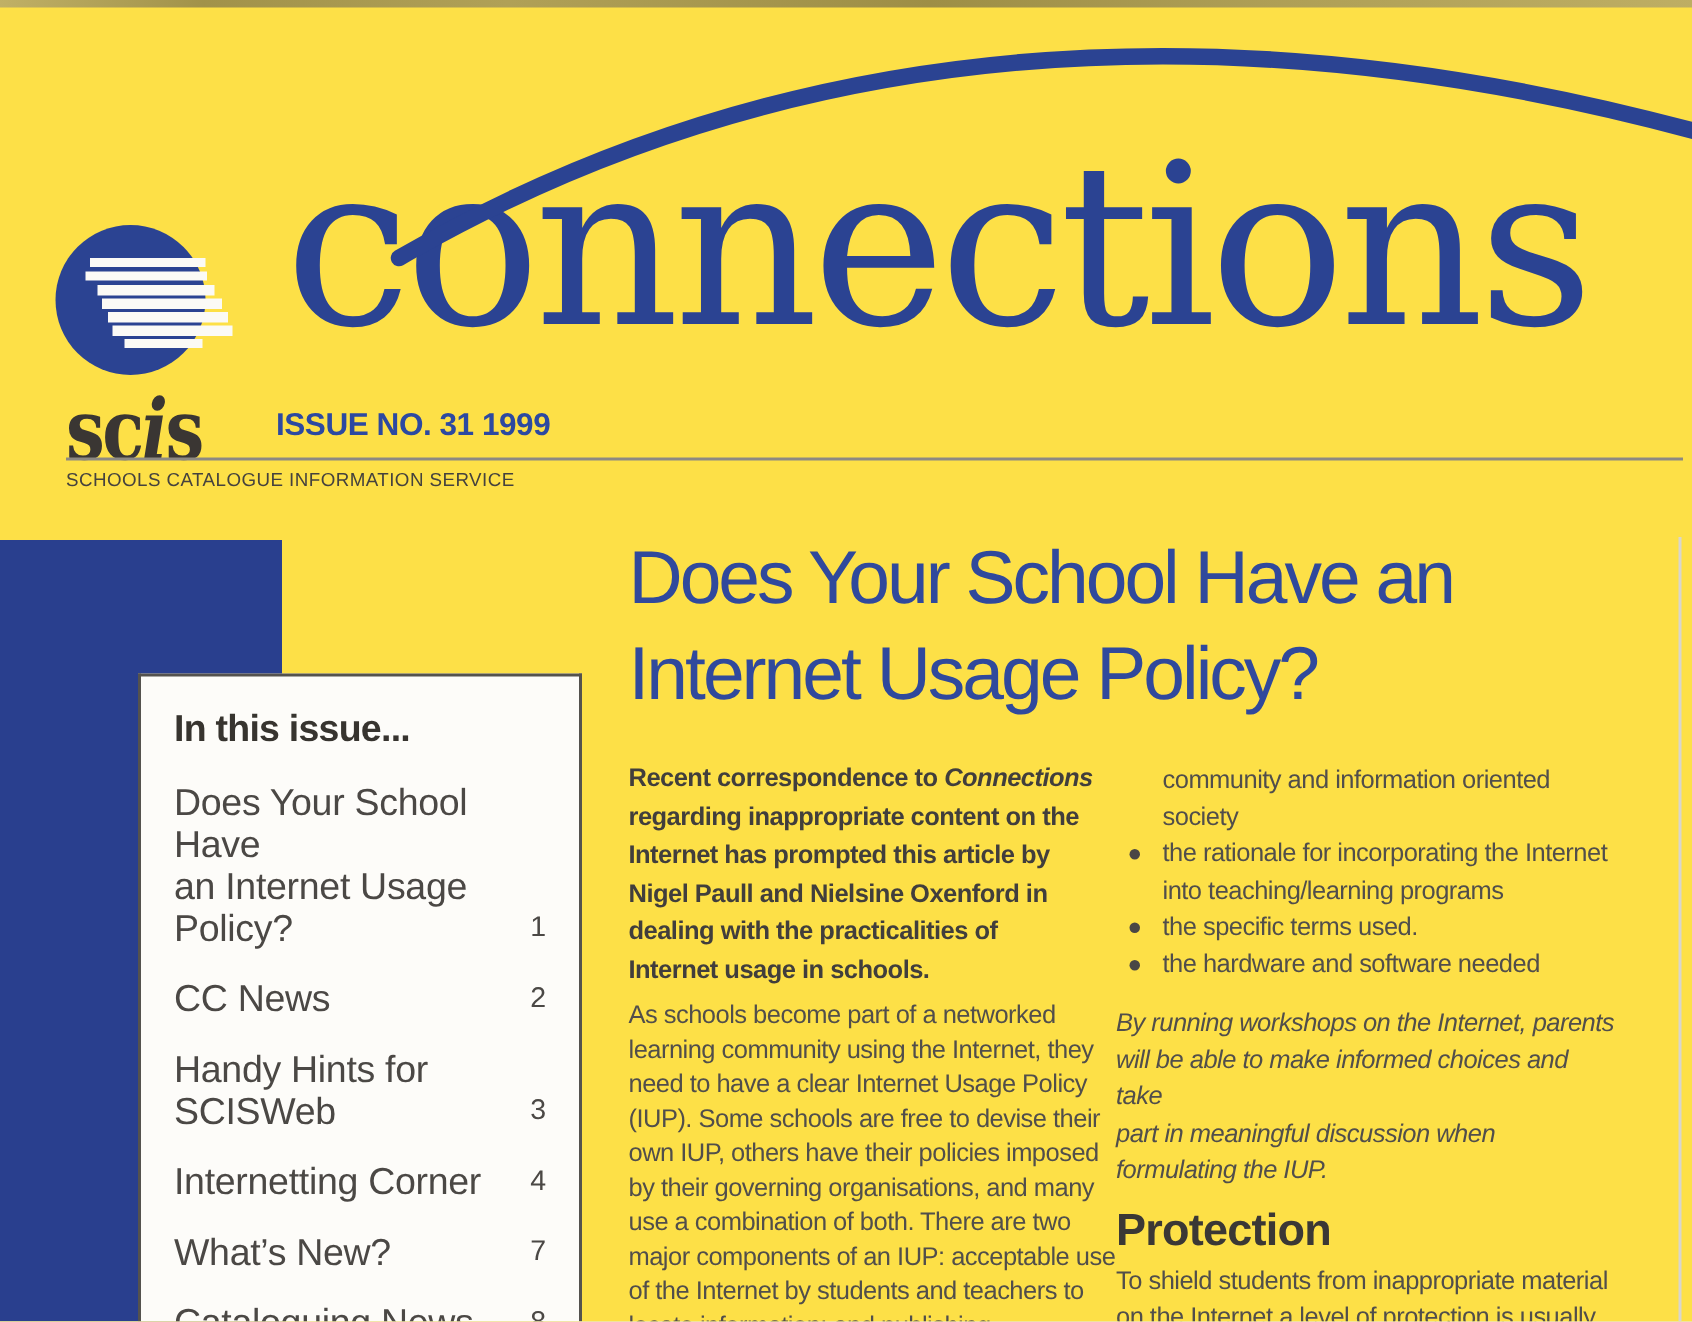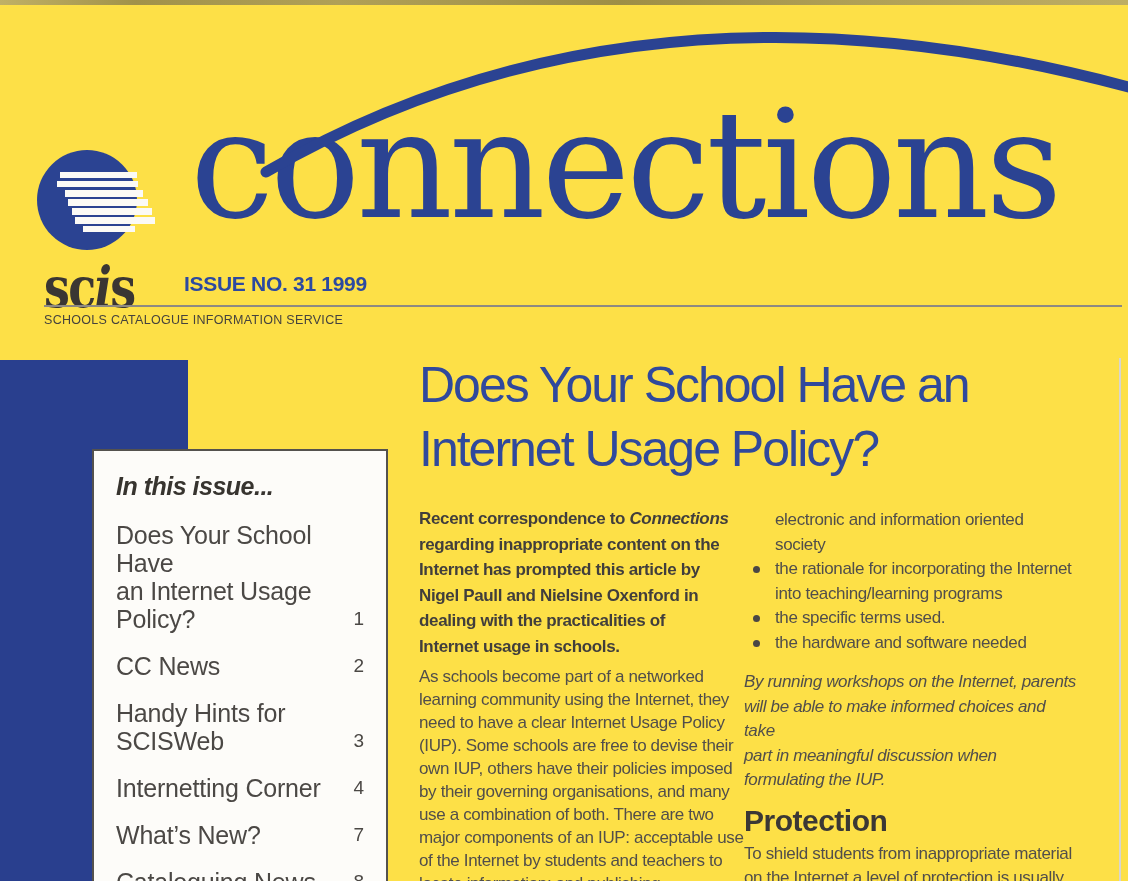--- a/index.html
+++ b/index.html
@@ -41,21 +41,21 @@
     font-size:12.5px; letter-spacing:0.3px; color:#45423e;
   }
   
   .blue-panel { position:absolute; left:0; top:360px; width:188px; height:521px; background:#293f8e; }
   .toc-box {
     position:absolute; left:92px; top:449px; width:296px; height:432px;
     background:#fdfcf9; border:2px solid #54524e; border-bottom:none;
     padding:20px 22px 0 22px;
   }
   .toc-heading {
-    font-size:25px; font-weight:bold; font-style:italic;
+    font-size:25px; font-weight:bold; 
     color:#37342f; letter-spacing:-0.5px; line-height:30px; margin-bottom:20px;
   }
   .toc-item { display:flex; align-items:flex-end; margin-bottom:19px; }
   .toc-label {
     flex:1; font-size:25px; line-height:28px; letter-spacing:-0.2px;
     color:#4b4845; white-space:pre-line;
   }
   .toc-page { width:30px; text-align:right; font-size:19px; line-height:28px; color:#4b4845; }
   
   .headline {
@@ -175,21 +175,21 @@
 (IUP). Some schools are free to devise their
 own IUP, others have their policies imposed
 by their governing organisations, and many
 use a combination of both. There are two
 major components of an IUP: acceptable use
 of the Internet by students and teachers to
 locate information; and publishing</p>
   </div>
 
   <div class="col col2">
-    <div class="hang-line">electronic and information oriented society</div>
+    <div class="hang-line">community and information oriented society</div>
     <div class="bullet-row">
       <span class="bullet-dot"></span>
       <span class="bullet-text">the rationale for incorporating the Internet
 into teaching/learning programs</span>
     </div>
     <div class="bullet-row">
       <span class="bullet-dot"></span>
       <span class="bullet-text">the specific terms used.</span>
     </div>
     <div class="bullet-row">

